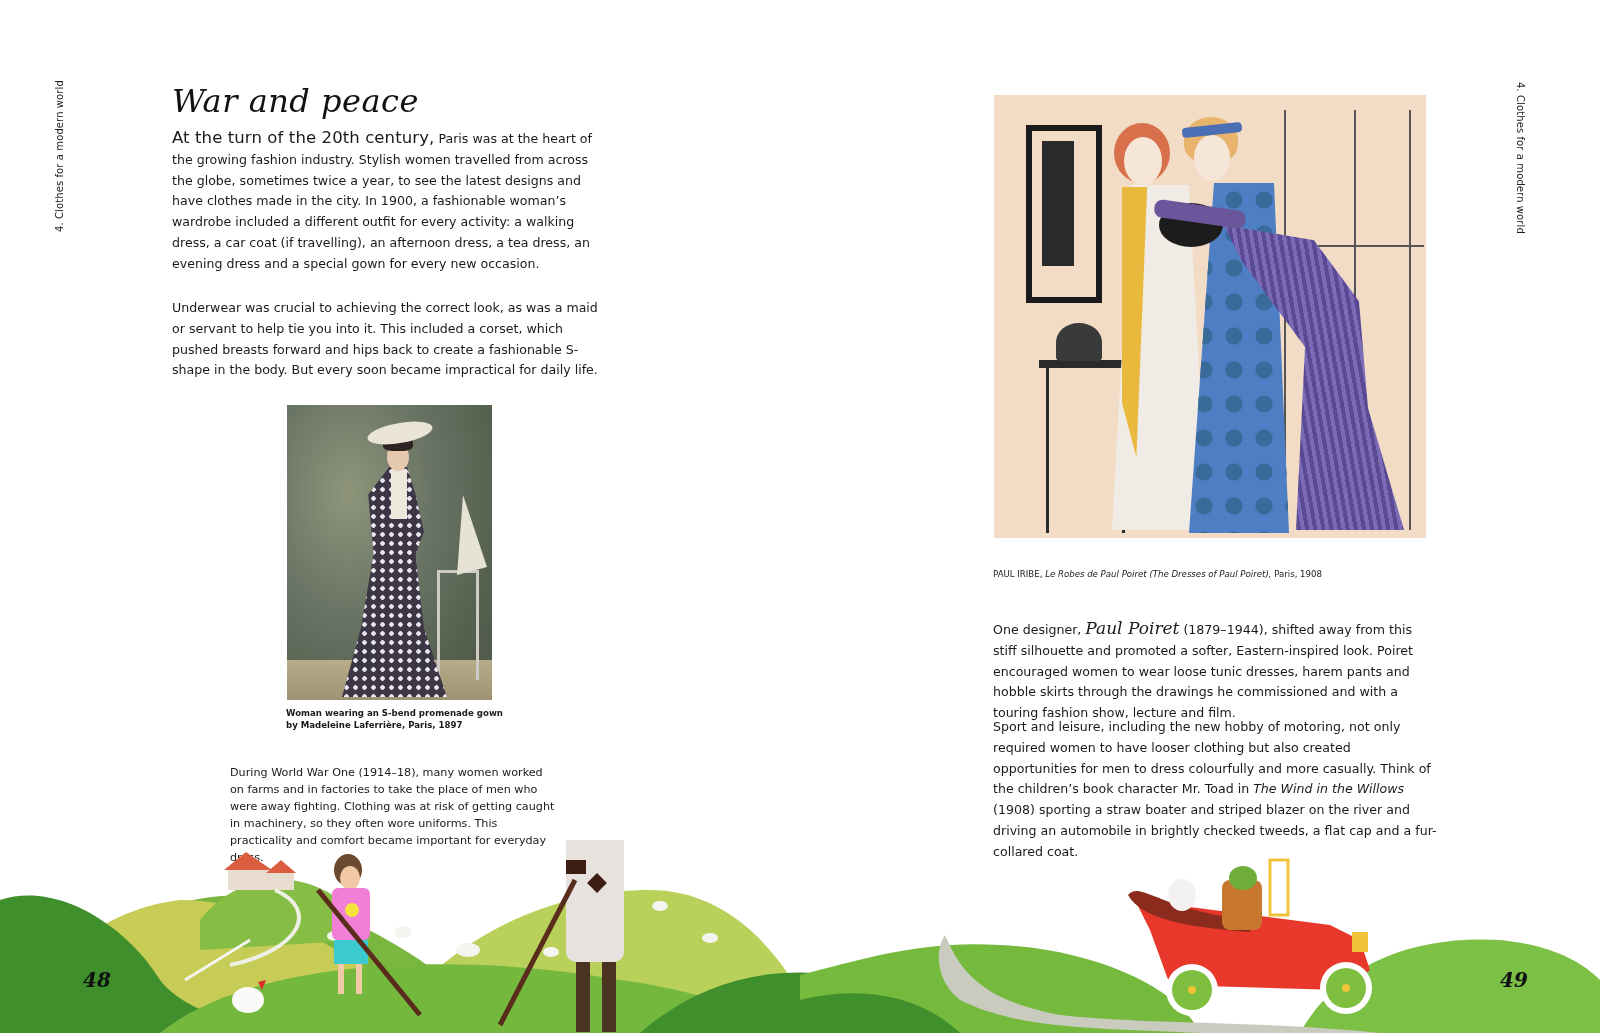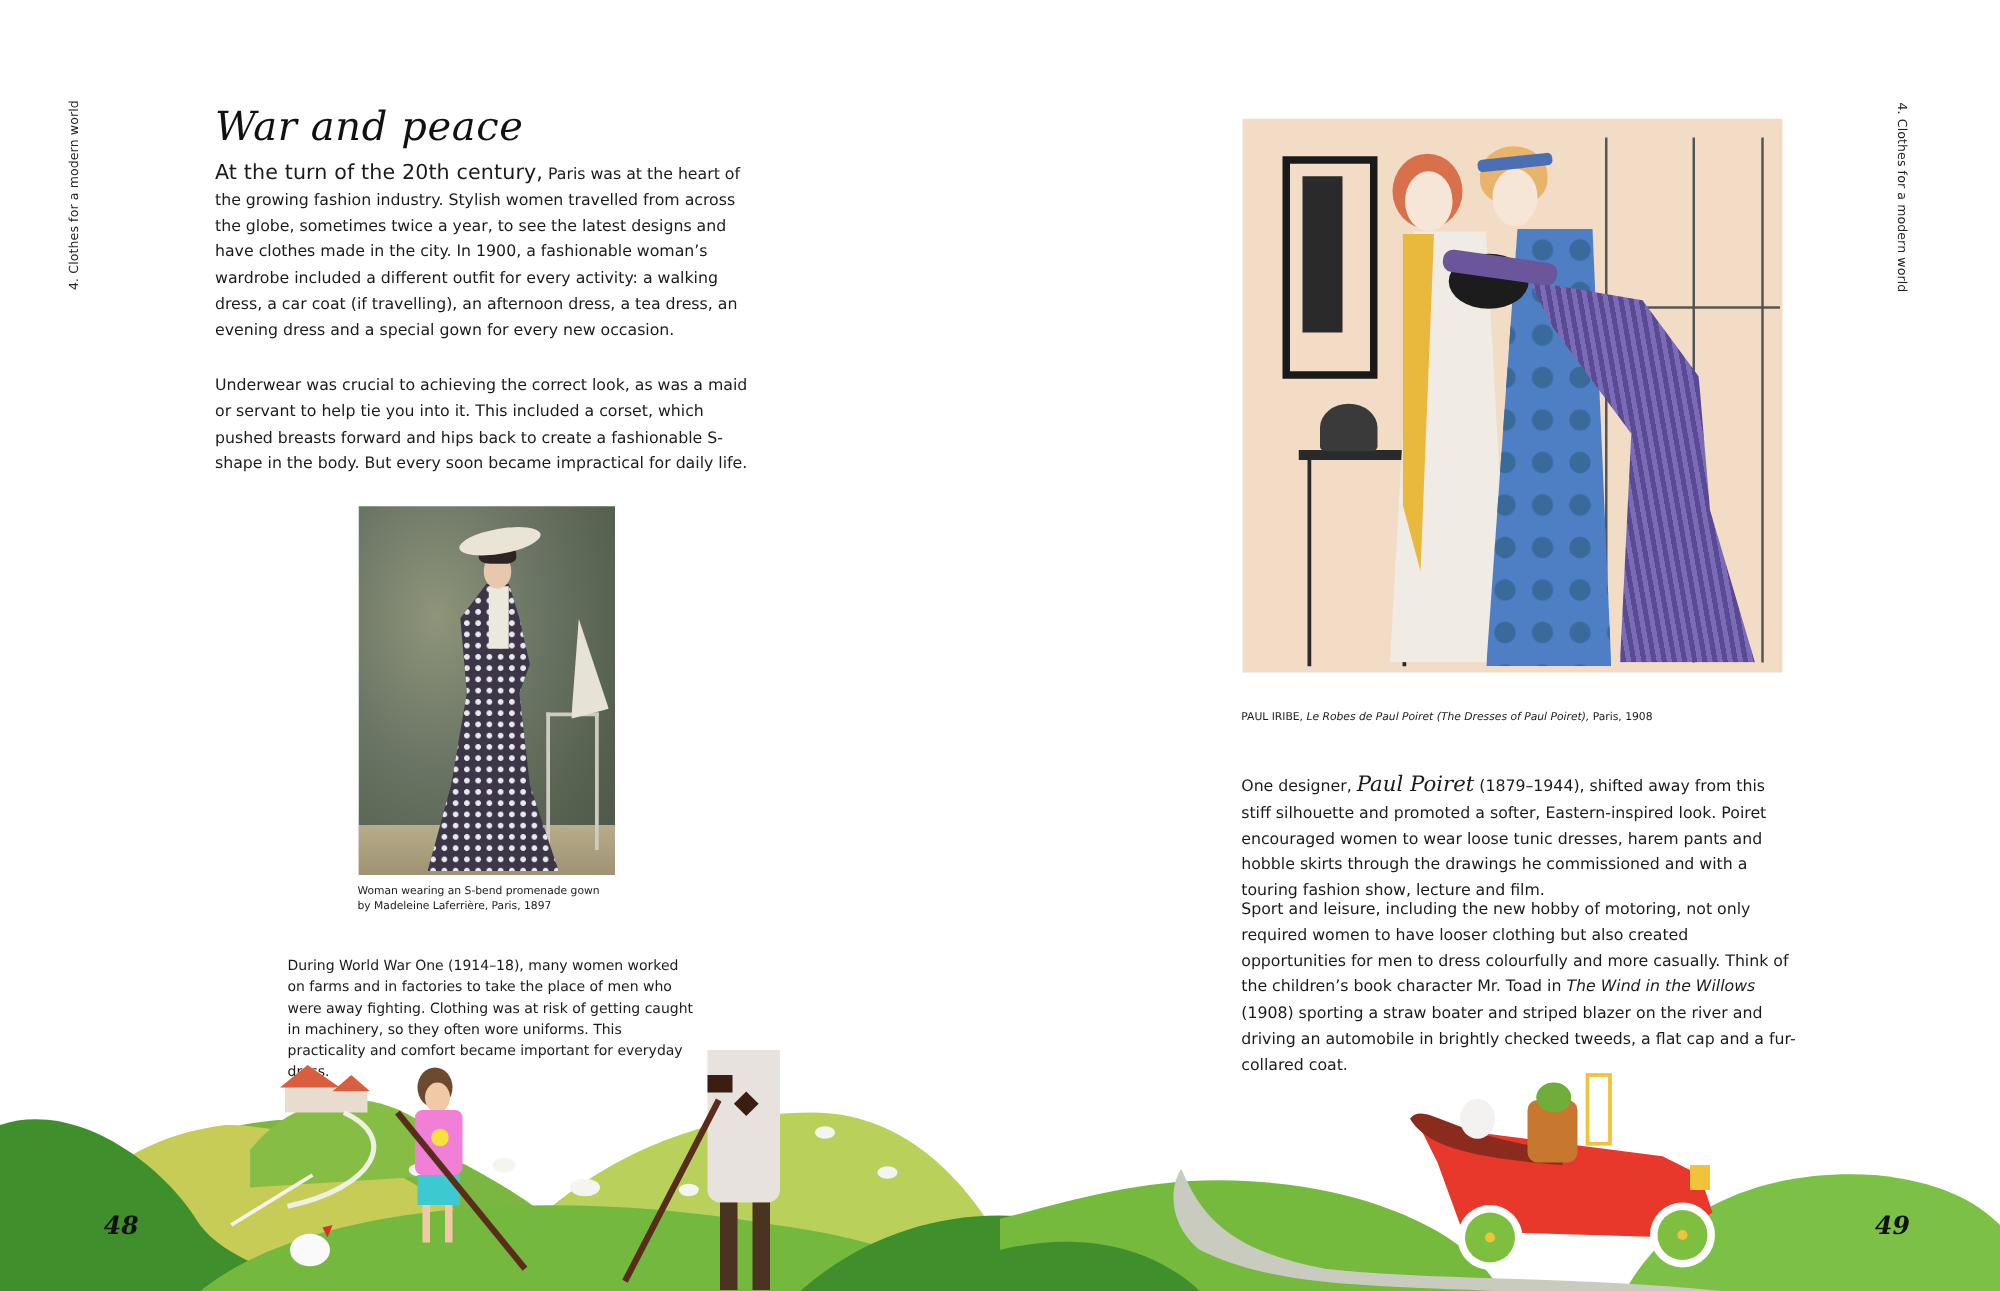--- a/index.html
+++ b/index.html
@@ -27,21 +27,21 @@
   .lead { font-size: 16.5px; font-weight: normal; letter-spacing: 0.1px; }
   .p1 { left: 172px; top: 128px; width: 432px; }
   .p2 { left: 172px; top: 298px; width: 432px; }
   .p3 { left: 230px; top: 764px; width: 330px; font-size: 11.2px; line-height: 17px; }
   .p4 { left: 993px; top: 618px; width: 440px; }
   .p5 { left: 993px; top: 717px; width: 445px; }
   .script { font-family: "DejaVu Serif", serif; font-style: italic; font-size: 17px; }
   .ital { font-style: italic; }
 
   .caption { position: absolute; font-size: 8.6px; line-height: 12px; color: #1a1a1a; font-family: "DejaVu Sans", sans-serif; }
-  .cap1 { left: 286px; top: 707px; width: 220px; }
+  .cap1 { left: 286px; top: 707px; width: 220px; font-weight: bold; }
   .cap2 { left: 993px; top: 544px; width: 440px; white-space: nowrap; margin-top: 24px; }
 
   
   .photo {
     position: absolute; left: 287px; top: 405px; width: 205px; height: 295px;
     background: radial-gradient(ellipse at 30% 30%, #8e957a 0%, #6b7565 40%, #55604f 75%, #4f5647 100%);
     overflow: hidden;
   }
   .photo .floor { position:absolute; left:0; bottom:0; width:100%; height:40px; background: linear-gradient(#b8ad8a,#9e9272); }
   .photo .dress {

